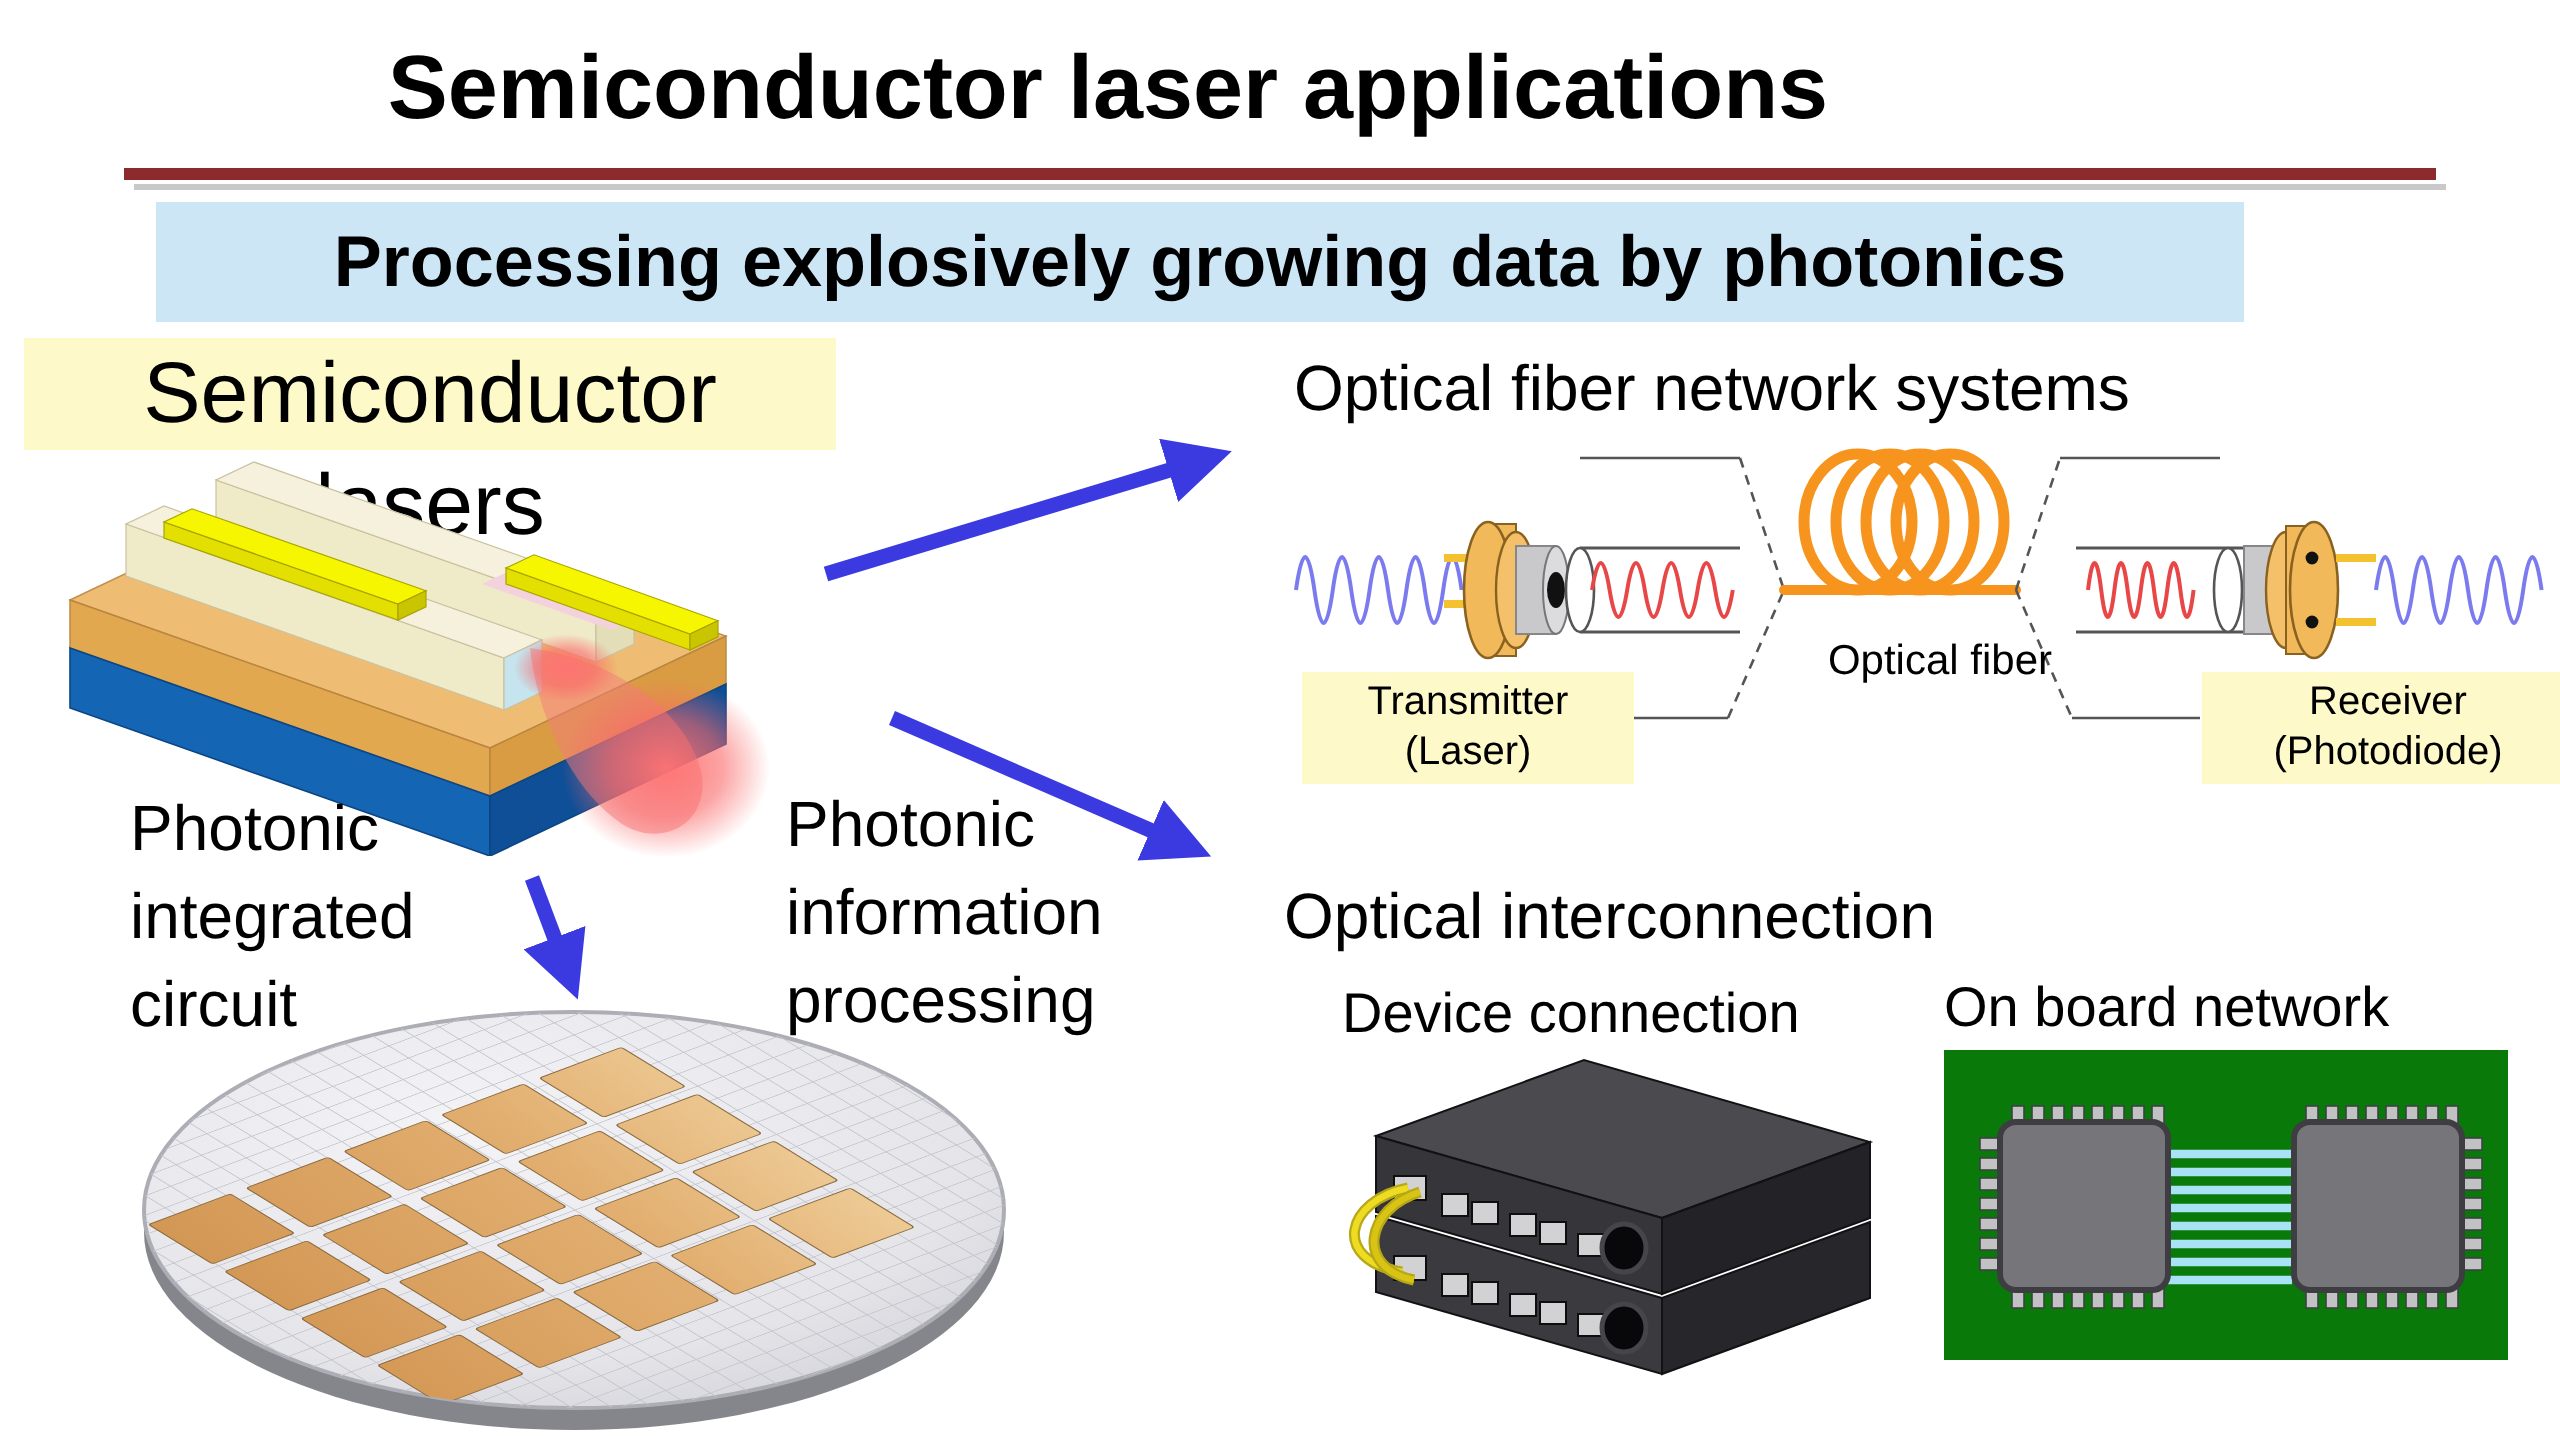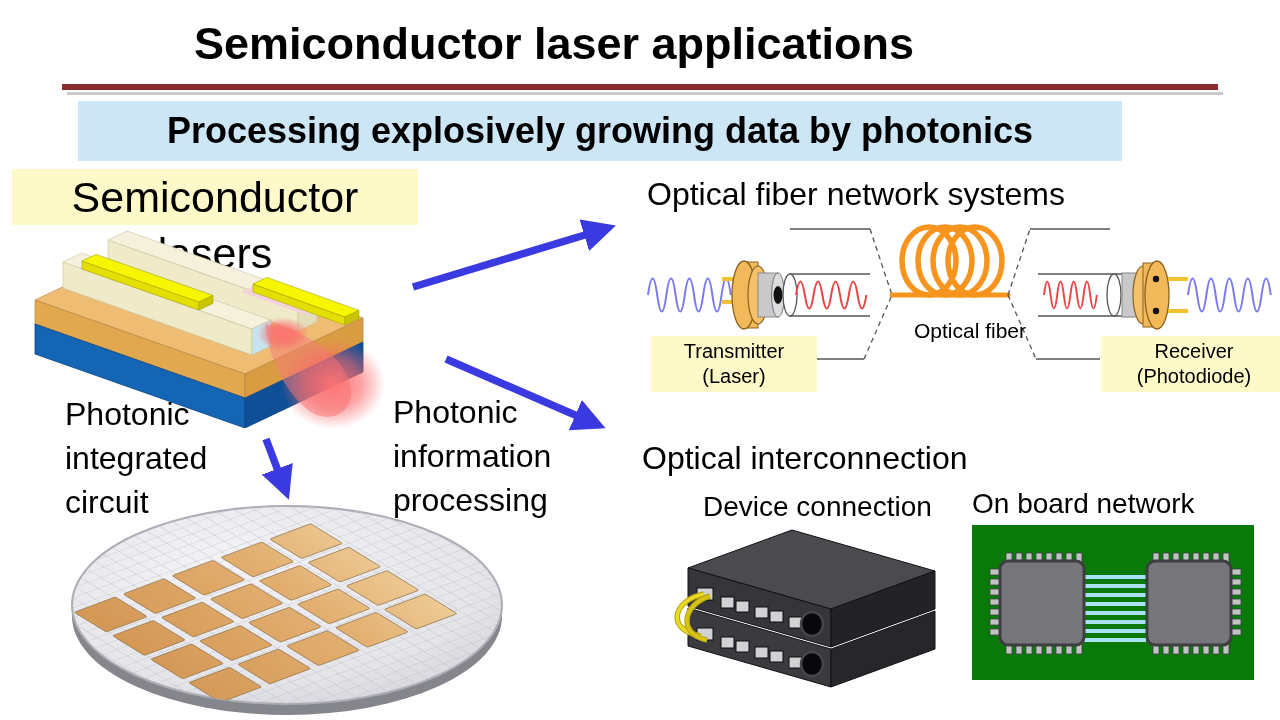--- a/index.html
+++ b/index.html
@@ -23,21 +23,21 @@
   }
   .yellow-box{background:var(--label_yellow_bg,#FDF9C9);}
   .laser-label{
     left:12px;top:169px;width:406px;height:56px;line-height:56px;
     text-align:center;font-size:43px;
   }
   .section-heading{font-size:32px;white-space:nowrap;}
   .fiber-heading{left:647px;top:176px;text-align:right;}
   .interconnect-heading{left:642px;top:440px;}
   .sub-heading{font-size:28px;white-space:nowrap;}
-  .device-label{left:671px;top:491px;margin-left:32px;}
+  .device-label{left:671px;top:491px;}
   .board-label{left:972px;top:488px;}
   .wrap-label{font-size:32px;line-height:44px;margin-left:40px;}
   .pic-label{left:25px;top:392px;width:190px;}
   .pip-label{left:353px;top:390px;width:220px;}
   .endpoint-label{
     padding:3px 18px;text-align:center;font-size:20px;line-height:25px;
   }
   .tx-label{left:651px;top:336px;width:130px;}
   .rx-label{left:1101px;top:336px;width:150px;}
   .fiber-word{left:886px;top:319px;width:140px;text-align:right;font-size:21px;}

